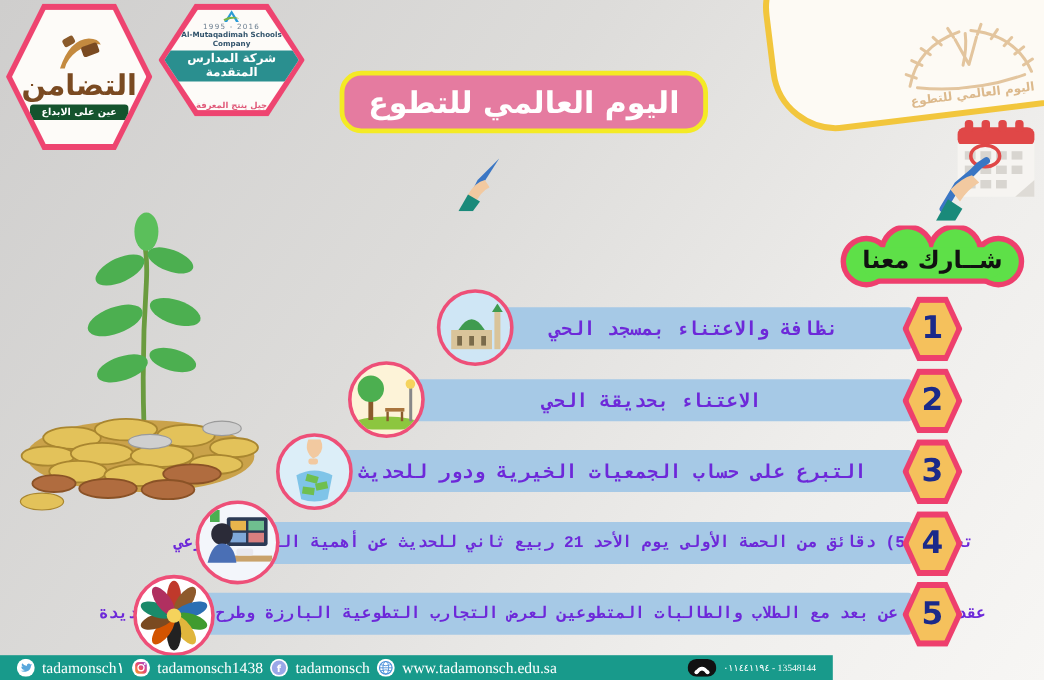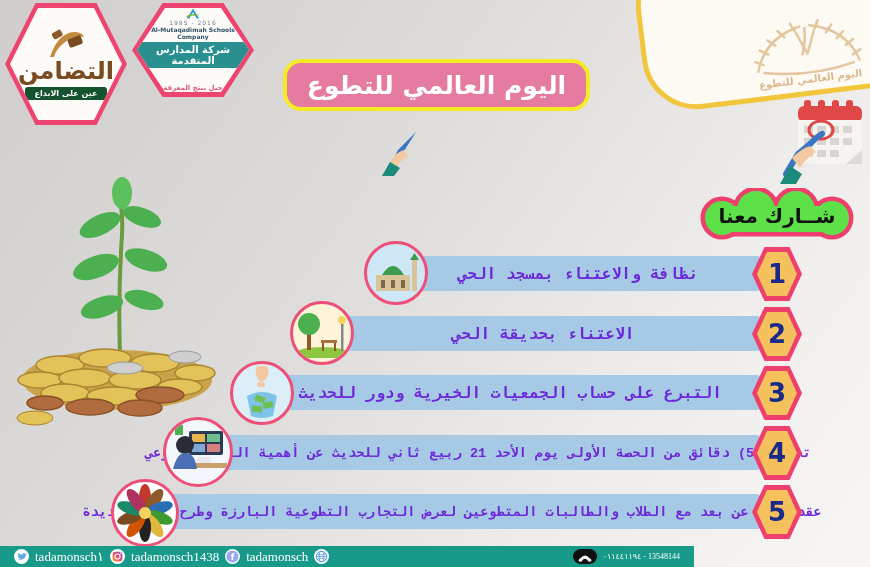--- a/index.html
+++ b/index.html
@@ -368,20 +368,23 @@
     <span class="grp">
         <a href="#">tadamonsch</a>
       </span>
     <svg class="f-ico" viewBox="0 0 20 20">
       <circle cx="10" cy="10" r="10" fill="#fff"></circle>
       <circle cx="10" cy="10" r="7" fill="none" stroke="#4a90d9" stroke-width="1.3"></circle>
       <ellipse cx="10" cy="10" rx="3.2" ry="7" fill="none" stroke="#4a90d9" stroke-width="1"></ellipse>
       <line x1="3" y1="10" x2="17" y2="10" stroke="#4a90d9" stroke-width="1"></line>
       <path d="M4,6.5 Q10,9 16,6.5 M4,13.5 Q10,11 16,13.5" fill="none" stroke="#4a90d9" stroke-width="1"></path>
     </svg>
+    <span class="grp">
+        <a href="#">www.tadamonsch.edu.sa</a>
+      </span>
     <span class="sp"></span>
     <svg class="f-ico" viewBox="0 0 26 16" style="width:24px;">
       <rect x="0" y="0" width="26" height="16" rx="8" fill="#111"></rect>
       <path d="M7,11 Q13,3 19,11 L16.5,13 Q13,8 9.5,13 Z" fill="#fff"></path>
       <circle cx="8" cy="12" r="1.8" fill="#fff"></circle>
         <circle cx="18" cy="12" r="1.8" fill="#fff"></circle>
     </svg>
     <span class="phone-num">13548144 - ٠١١٤٤١١٩٤</span>
   </div>
 

